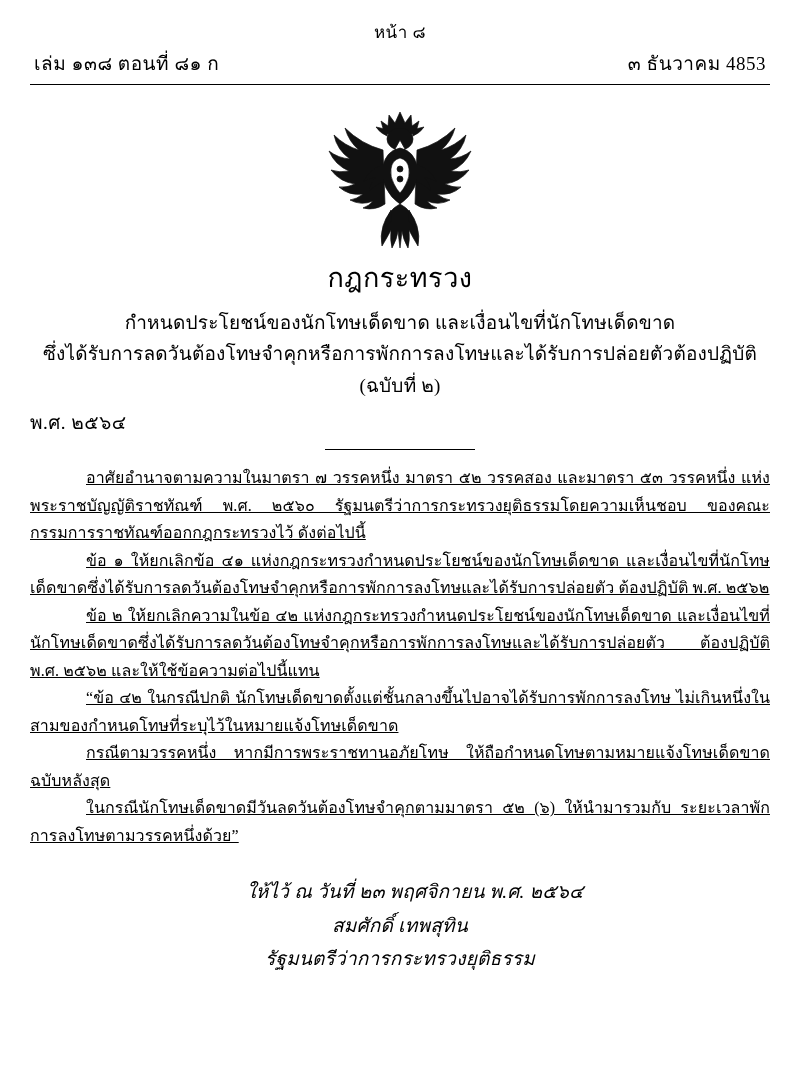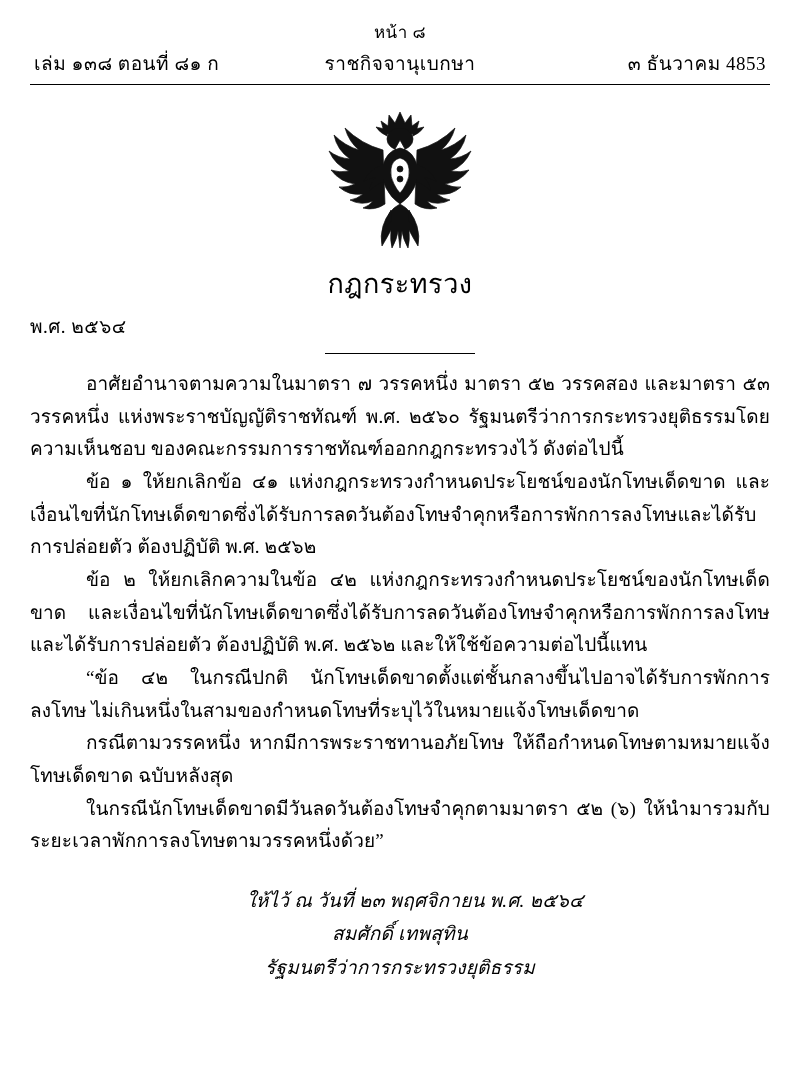--- a/index.html
+++ b/index.html
@@ -67,21 +67,20 @@
     height: 150px;
   }
   .emblem-wrap svg {
     display: block;
   }
 
   
   .doc-title {
     text-align: center;
     font-size: 27px;
-    margin-top: 6px;
     letter-spacing: 0.5px;
   }
   .doc-subtitle {
     text-align: center;
     font-size: 19px;
     margin-top: 8px;
     line-height: 1.65;
     letter-spacing: 0.2px;
   }
   .doc-year {
@@ -92,25 +91,26 @@
   .title-rule {
     width: 150px;
     border: 0;
     border-top: 1px solid #000;
     margin: 12px auto 0 auto;
   }
 
   
   .body-text {
     margin-top: 14px;
-    font-size: 19px;
+    font-size: 16px;
     line-height: 1.72;
     text-align: justify;
     text-justify: inter-word;
     letter-spacing: 0.1px;
+    text-decoration: underline;
   }
   .para {
     margin: 0;
     text-indent: 56px;
   }
 
   
   .signature {
     margin-top: 26px;
     text-align: center;
@@ -128,21 +128,20 @@
 </style>
 </head>
 <body>
 
 <div class="page">
 
   <div class="header">
     <div class="header-page-no">หน้า  ๘</div>
     <div class="header-row">
       <div class="header-left">เล่ม  ๑๓๘  ตอนที่  ๘๑  ก</div>
-      <div class="header-center">ราชกิจจานุเบกษา</div>
       <div class="header-right">๓  ธันวาคม  4853</div>
     </div>
     <hr class="header-rule">
   </div>
 
   <div class="emblem-wrap">
     <svg width="170" height="150" viewBox="0 0 170 150" xmlns="http://www.w3.org/2000/svg" aria-hidden="true">
       <g fill="#111111" stroke="#111111" stroke-width="0.7">
 
         <path d="M85 6 l5 11 l6 -8 l1 11 l7 -5 l-3 11 q-8 4 -16 4 q-8 0 -16 -4 l-3 -11 l7 5 l1 -11 l6 8 z"></path>
@@ -167,20 +166,24 @@
 
         <path d="M85 98 q-12 6 -17 22 q-3 10 -1 20 q6 -10 9 -16 q-1 10 1 18 q5 -9 6 -17 q1 9 2 17 q1 -8 2 -17 q1 8 6 17 q2 -8 1 -18 q3 6 9 16 q2 -10 -1 -20 q-5 -16 -17 -22 z"></path>
 
         <path d="M76 104 q-6 10 -6 20 q3 -6 7 -10 z"></path>
         <path d="M94 104 q6 10 6 20 q-3 -6 -7 -10 z"></path>
       </g>
     </svg>
   </div>
 
   <div class="doc-title">กฎกระทรวง</div>
+  <div class="doc-subtitle">
+    <div>กำหนดประโยชน์ของนักโทษเด็ดขาด  และเงื่อนไขที่นักโทษเด็ดขาด</div>
+    <div>ซึ่งได้รับการลดวันต้องโทษจำคุกหรือการพักการลงโทษและได้รับการปล่อยตัวต้องปฏิบัติ  (ฉบับที่  ๒)</div>
+  </div>
   <div class="doc-year">พ.ศ. ๒๕๖๔</div>
   <hr class="title-rule">
 
   <div class="body-text">
     <p class="para">อาศัยอำนาจตามความในมาตรา  ๗  วรรคหนึ่ง  มาตรา  ๕๒  วรรคสอง  และมาตรา  ๕๓ วรรคหนึ่ง  แห่งพระราชบัญญัติราชทัณฑ์  พ.ศ.  ๒๕๖๐  รัฐมนตรีว่าการกระทรวงยุติธรรมโดยความเห็นชอบ ของคณะกรรมการราชทัณฑ์ออกกฎกระทรวงไว้  ดังต่อไปนี้</p>
     <p class="para">ข้อ  ๑  ให้ยกเลิกข้อ  ๔๑  แห่งกฎกระทรวงกำหนดประโยชน์ของนักโทษเด็ดขาด และเงื่อนไขที่นักโทษเด็ดขาดซึ่งได้รับการลดวันต้องโทษจำคุกหรือการพักการลงโทษและได้รับการปล่อยตัว ต้องปฏิบัติ  พ.ศ. ๒๕๖๒</p>
     <p class="para">ข้อ  ๒  ให้ยกเลิกความในข้อ  ๔๒  แห่งกฎกระทรวงกำหนดประโยชน์ของนักโทษเด็ดขาด และเงื่อนไขที่นักโทษเด็ดขาดซึ่งได้รับการลดวันต้องโทษจำคุกหรือการพักการลงโทษและได้รับการปล่อยตัว ต้องปฏิบัติ  พ.ศ. ๒๕๖๒  และให้ใช้ข้อความต่อไปนี้แทน</p>
     <p class="para">“ข้อ  ๔๒  ในกรณีปกติ  นักโทษเด็ดขาดตั้งแต่ชั้นกลางขึ้นไปอาจได้รับการพักการลงโทษ ไม่เกินหนึ่งในสามของกำหนดโทษที่ระบุไว้ในหมายแจ้งโทษเด็ดขาด</p>
     <p class="para">กรณีตามวรรคหนึ่ง  หากมีการพระราชทานอภัยโทษ  ให้ถือกำหนดโทษตามหมายแจ้งโทษเด็ดขาด ฉบับหลังสุด</p>
     <p class="para">ในกรณีนักโทษเด็ดขาดมีวันลดวันต้องโทษจำคุกตามมาตรา  ๕๒  (๖)  ให้นำมารวมกับ ระยะเวลาพักการลงโทษตามวรรคหนึ่งด้วย”</p>

